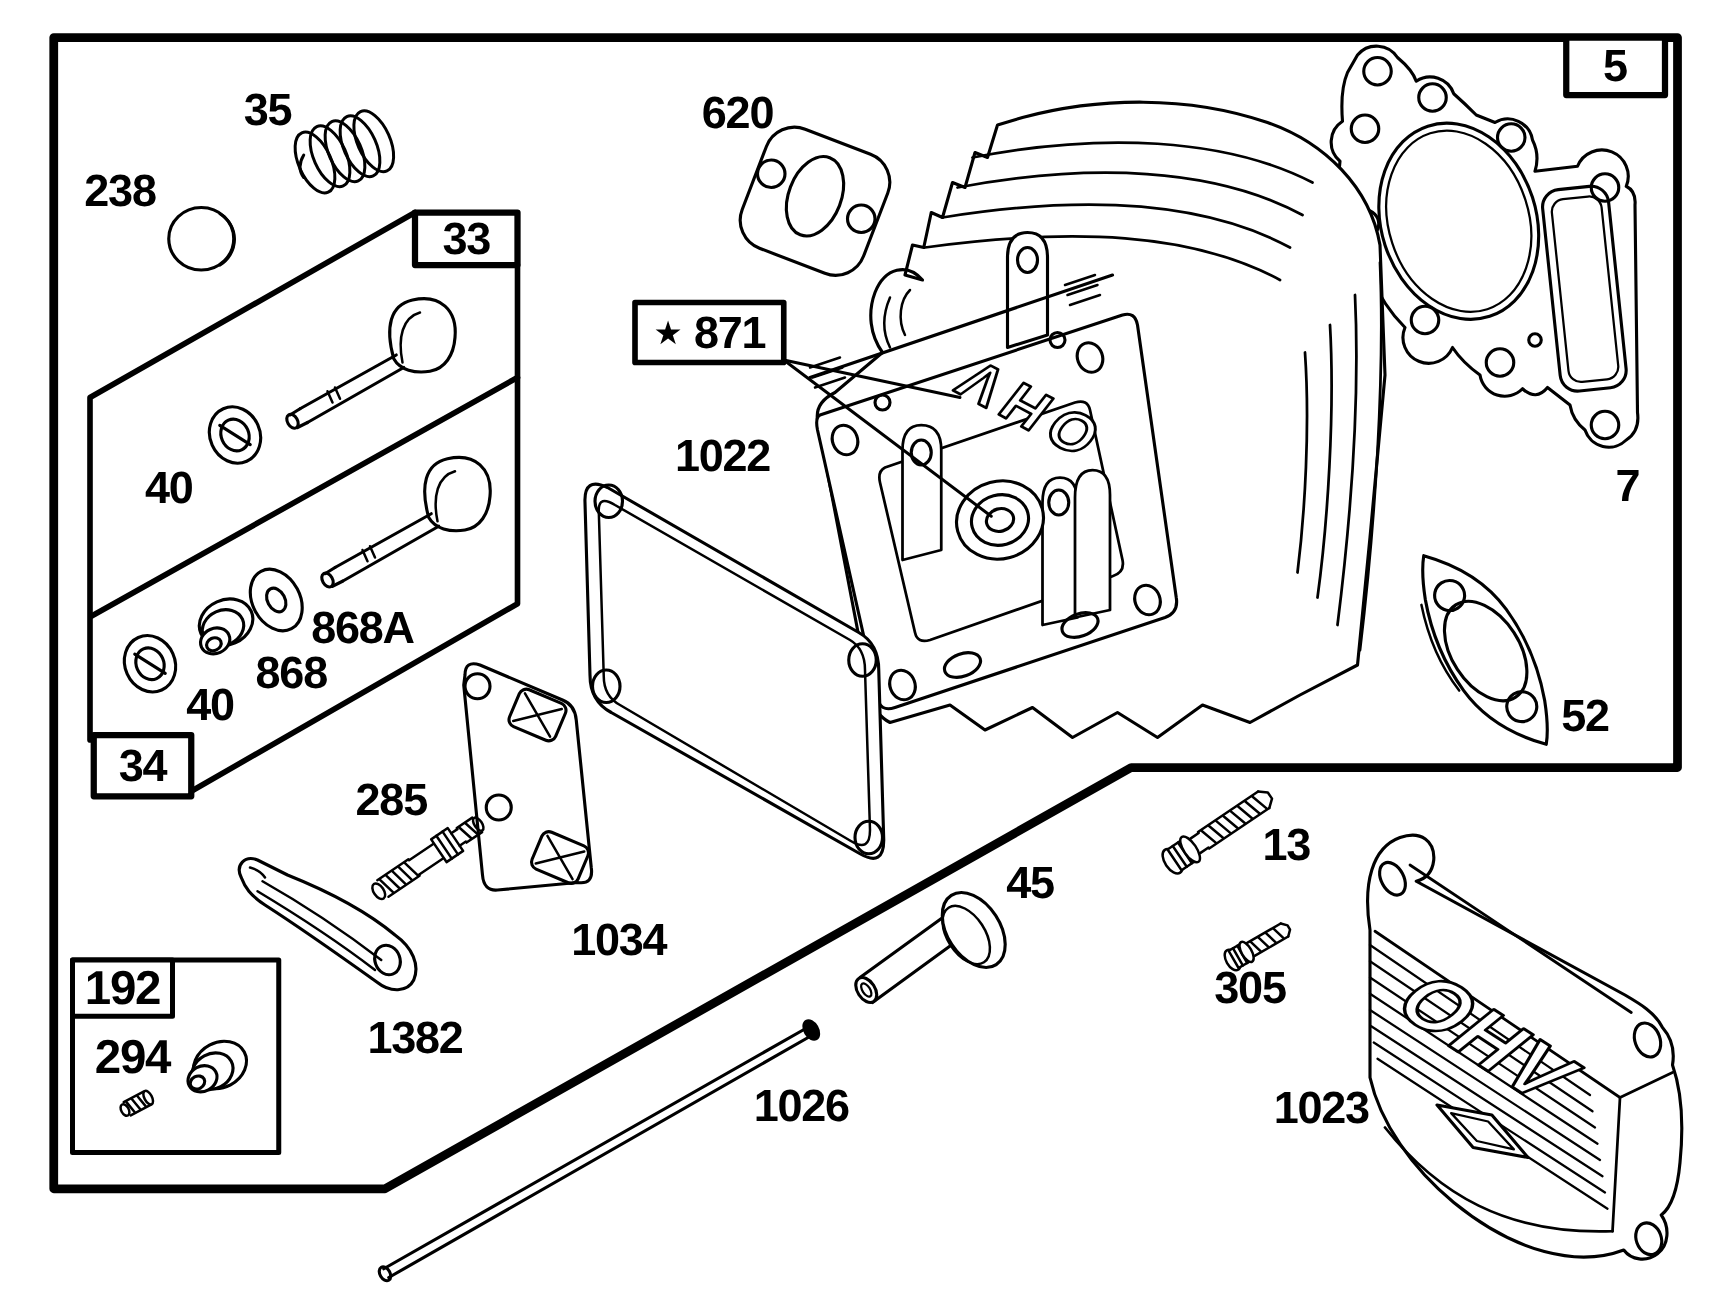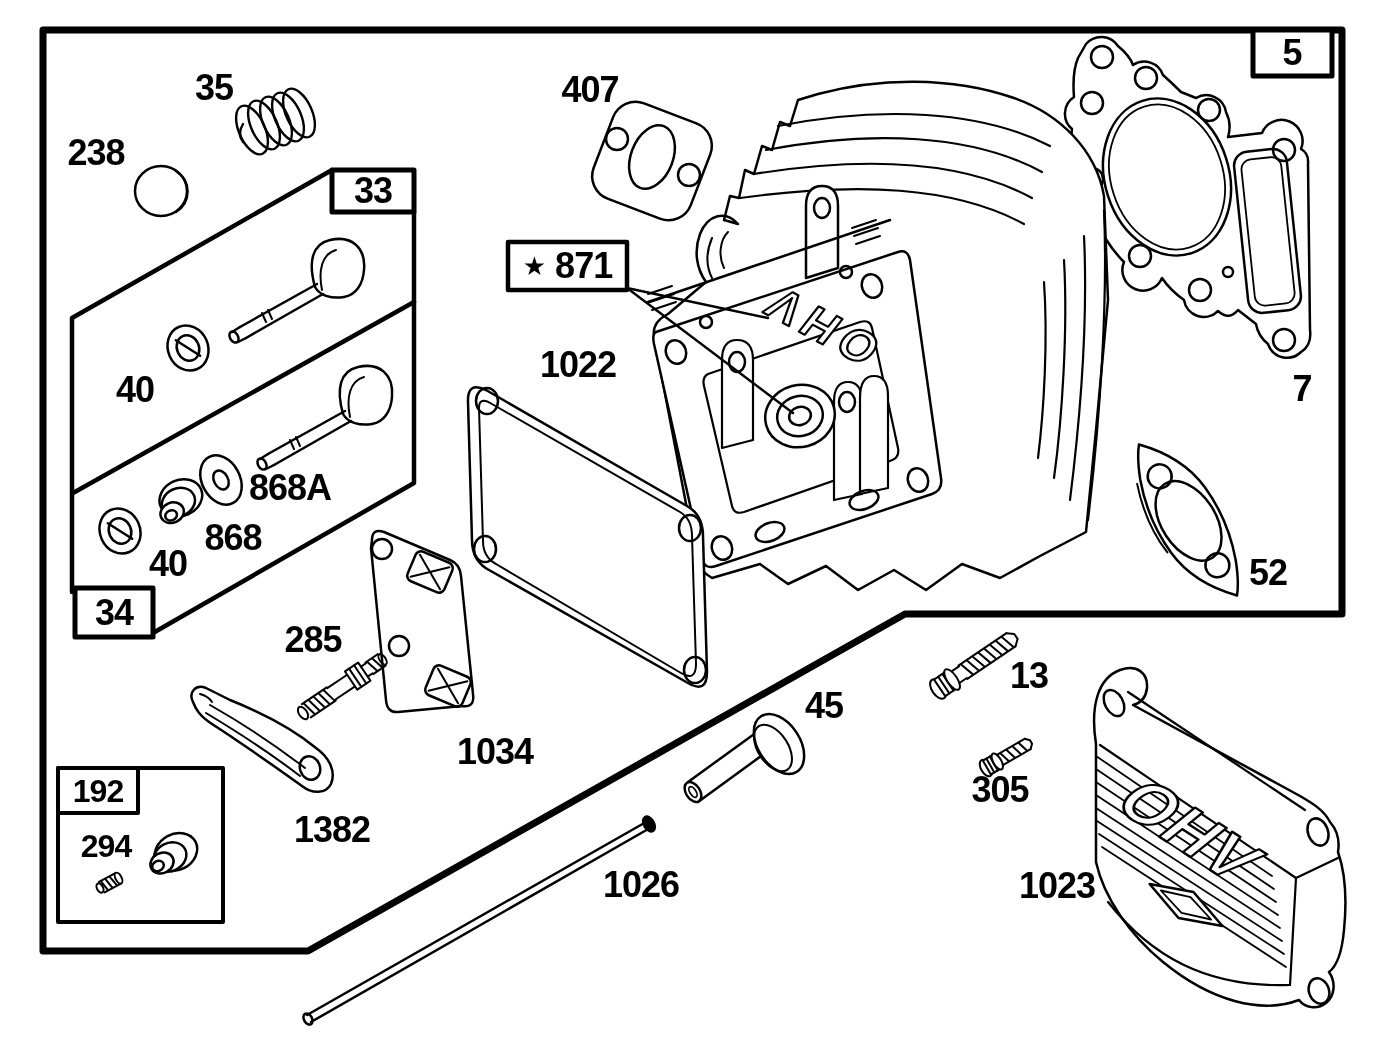--- a/index.html
+++ b/index.html
@@ -1,21 +1,21 @@
 <!DOCTYPE html>
 <html><head>
 <meta charset="utf-8">
 <style>
   html,body{margin:0;padding:0;background:#fff;}
   .stage{position:relative;width:1388px;height:1041px;background:#fff;overflow:hidden;
          font-family:"Liberation Sans",sans-serif;}
   svg{position:absolute;left:0;top:0;}
   .lbl{position:absolute;transform:translate(-50%,-50%);font:700 36px/1 "Liberation Sans",sans-serif;
        color:#000;white-space:nowrap;letter-spacing:-1px;}
-  .lbl.small{font-size:32px;}
+  .lbl.small{font-size:38px;}
   .callout{position:absolute;display:flex;align-items:center;justify-content:center;gap:9px;}
   .callout .star{font-size:26px;line-height:1;}
   .callout .num{font:700 36px/1 "Liberation Sans",sans-serif;letter-spacing:-1px;}
 </style>
 </head>
 <body>
 
 <div class="stage">
 
 <svg width="1388" height="1041" viewBox="0 0 1388 1041" fill="none" stroke="#000" stroke-width="2.5" stroke-linecap="round" stroke-linejoin="round">
@@ -309,23 +309,23 @@
     <ellipse cx="1319" cy="991" rx="10" ry="13" transform="rotate(-20 1319 991)"></ellipse>
   </g>
 
   <g>
     <rect x="1253" y="30" width="79" height="46" fill="#fff" stroke-width="5"></rect>
   </g>
 </svg>
 
 <div class="lbl" style="left:214px;top:88px;">35</div>
 <div class="lbl" style="left:96px;top:153px;">238</div>
-<div class="lbl" style="left:590px;top:90px;">407</div>
+<div class="lbl" style="left:590px;top:90px;">620</div>
 <div class="lbl" style="left:135px;top:390px;">40</div>
-<div class="lbl" style="left:290px;top:488px;">868A</div>
+<div class="lbl" style="left:290px;top:502px;">868A</div>
 <div class="lbl" style="left:233px;top:538px;">868</div>
 <div class="lbl" style="left:168px;top:564px;">40</div>
 <div class="lbl" style="left:578px;top:365px;">1022</div>
 <div class="lbl" style="left:313px;top:640px;">285</div>
 <div class="lbl" style="left:495px;top:752px;">1034</div>
 <div class="lbl" style="left:332px;top:830px;">1382</div>
 <div class="lbl small" style="left:106px;top:846px;">294</div>
 <div class="lbl" style="left:641px;top:885px;">1026</div>
 <div class="lbl" style="left:824px;top:706px;">45</div>
 <div class="lbl" style="left:1029px;top:676px;">13</div>

